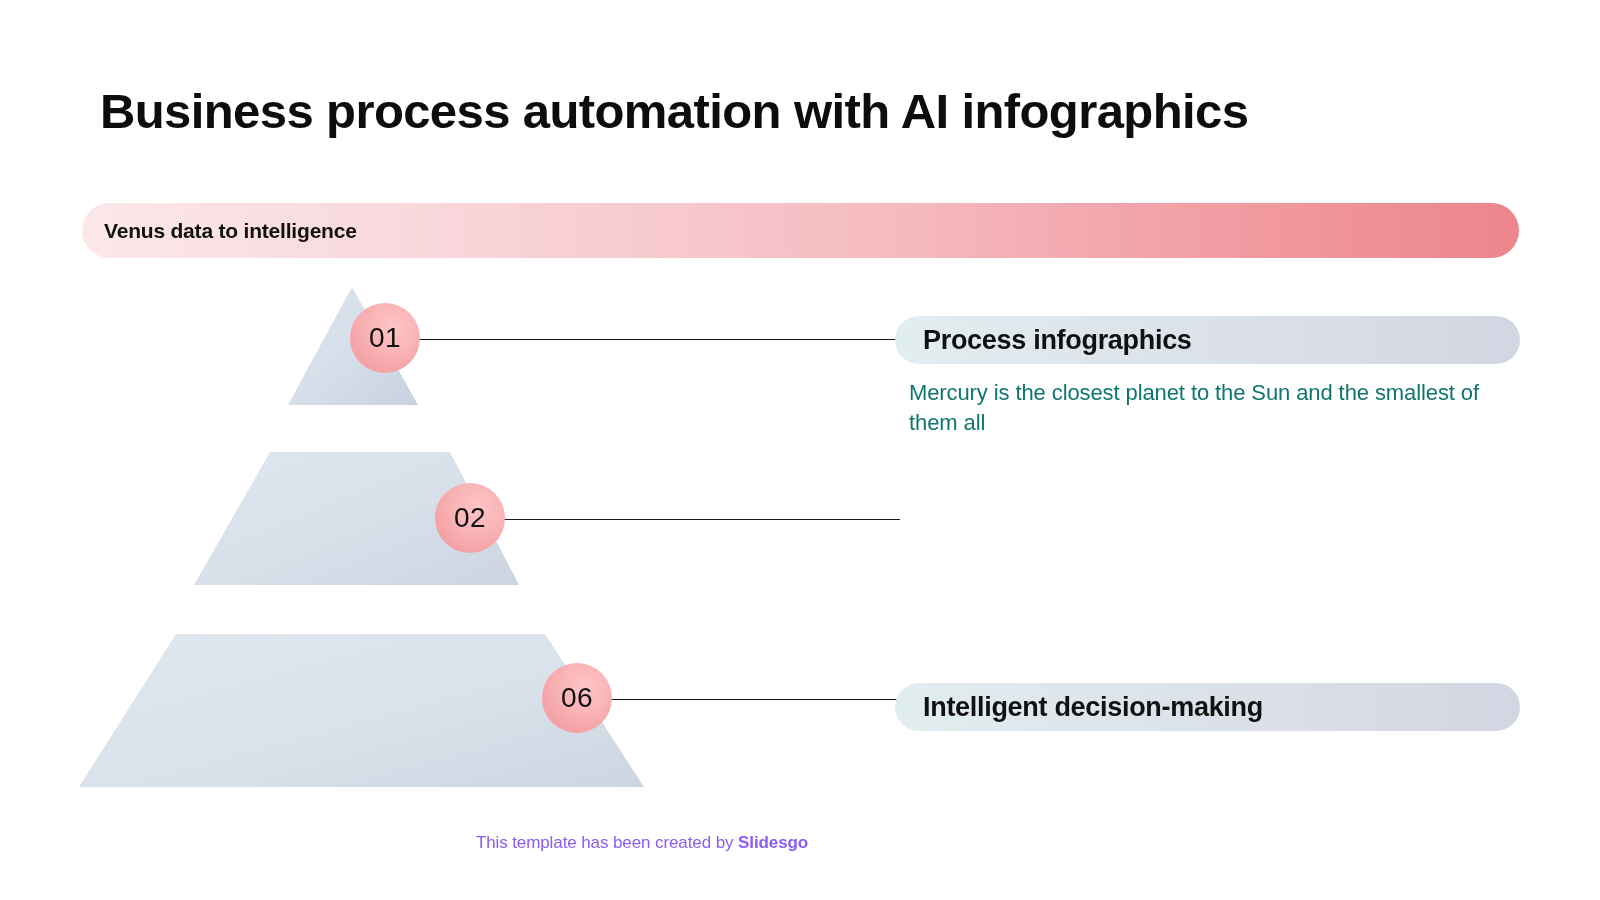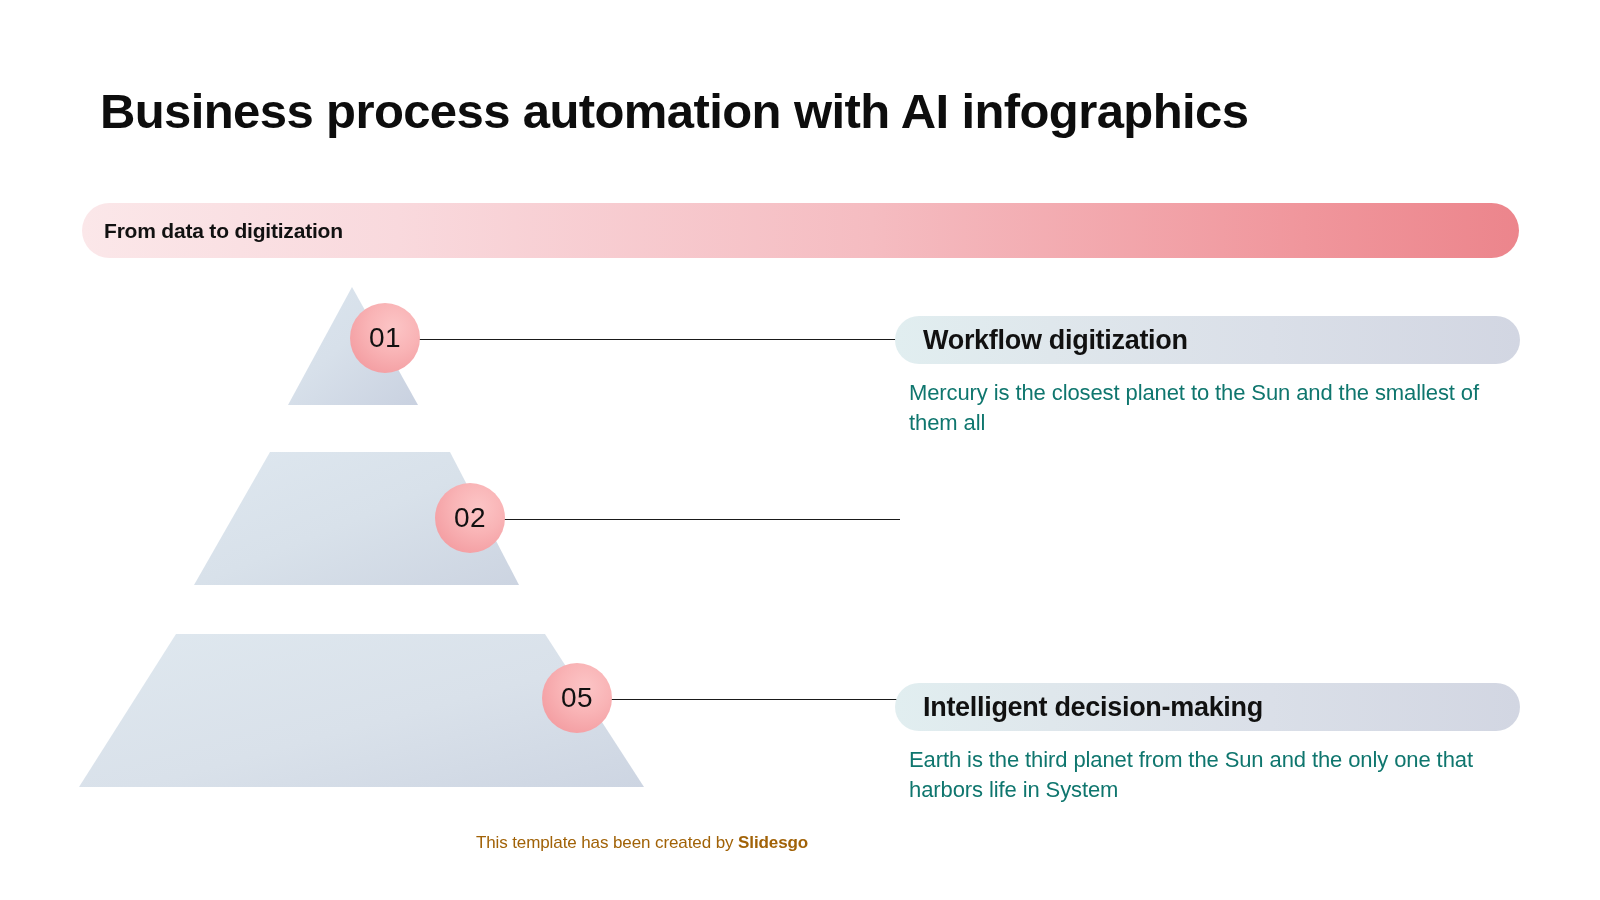--- a/index.html
+++ b/index.html
@@ -136,34 +136,34 @@
   .connector-3 { left: 610px; top: 699px; width: 290px; }
 
   
   .footer {
     position: absolute;
     left: 0;
     top: 833px;
     width: 1284px;
     text-align: center;
     font-size: 17px;
-    color: #a16207;
+    color: #8b5cf6;
     letter-spacing: -0.1px;
   }
   .footer b { font-weight: bold; }
 </style>
 </head>
 <body>
 
 <div class="slide">
 
   <div class="title">Business process automation with AI infographics</div>
 
   <div class="banner">
-    <div class="banner-label">From data to digitization</div>
+    <div class="banner-label">Venus data to intelligence</div>
   </div>
 
   <svg class="pyramid" viewBox="0 0 760 900" width="760" height="900">
     <defs>
       <linearGradient id="tierGrad" x1="0" y1="0" x2="1" y2="1">
         <stop offset="0%" stop-color="#dbe5ee"></stop>
         <stop offset="45%" stop-color="#d7e0ea"></stop>
         <stop offset="100%" stop-color="#c9d1e0"></stop>
       </linearGradient>
       <linearGradient id="tierGrad2" x1="0" y1="0" x2="1" y2="1">
@@ -181,34 +181,33 @@
     <polygon points="270,452 450,452 519,585 194,585" fill="url(#tierGrad2)"></polygon>
     <polygon points="176,634 545,634 644,787 79,787" fill="url(#tierGrad3)"></polygon>
   </svg>
 
   <div class="connector connector-1"></div>
   <div class="connector connector-2"></div>
   <div class="connector connector-3"></div>
 
   <div class="badge badge-1">01</div>
   <div class="badge badge-2">02</div>
-  <div class="badge badge-3">05</div>
+  <div class="badge badge-3">06</div>
 
   <div class="row row-1">
     <div class="label-bar">
-      <span class="label-bar-text">Workflow digitization</span>
+      <span class="label-bar-text">Process infographics</span>
     </div>
     <div class="body-text">Mercury is the closest planet to the Sun and the smallest of them all</div>
   </div>
 
 
   <div class="row row-3">
     <div class="label-bar">
       <span class="label-bar-text">Intelligent decision-making</span>
     </div>
-    <div class="body-text">Earth is the third planet from the Sun and the only one that harbors life in System</div>
   </div>
 
   <div class="footer">
     <span>This template has been created by </span><b>Slidesgo</b>
   </div>
 
 </div>
 
 </body></html>

